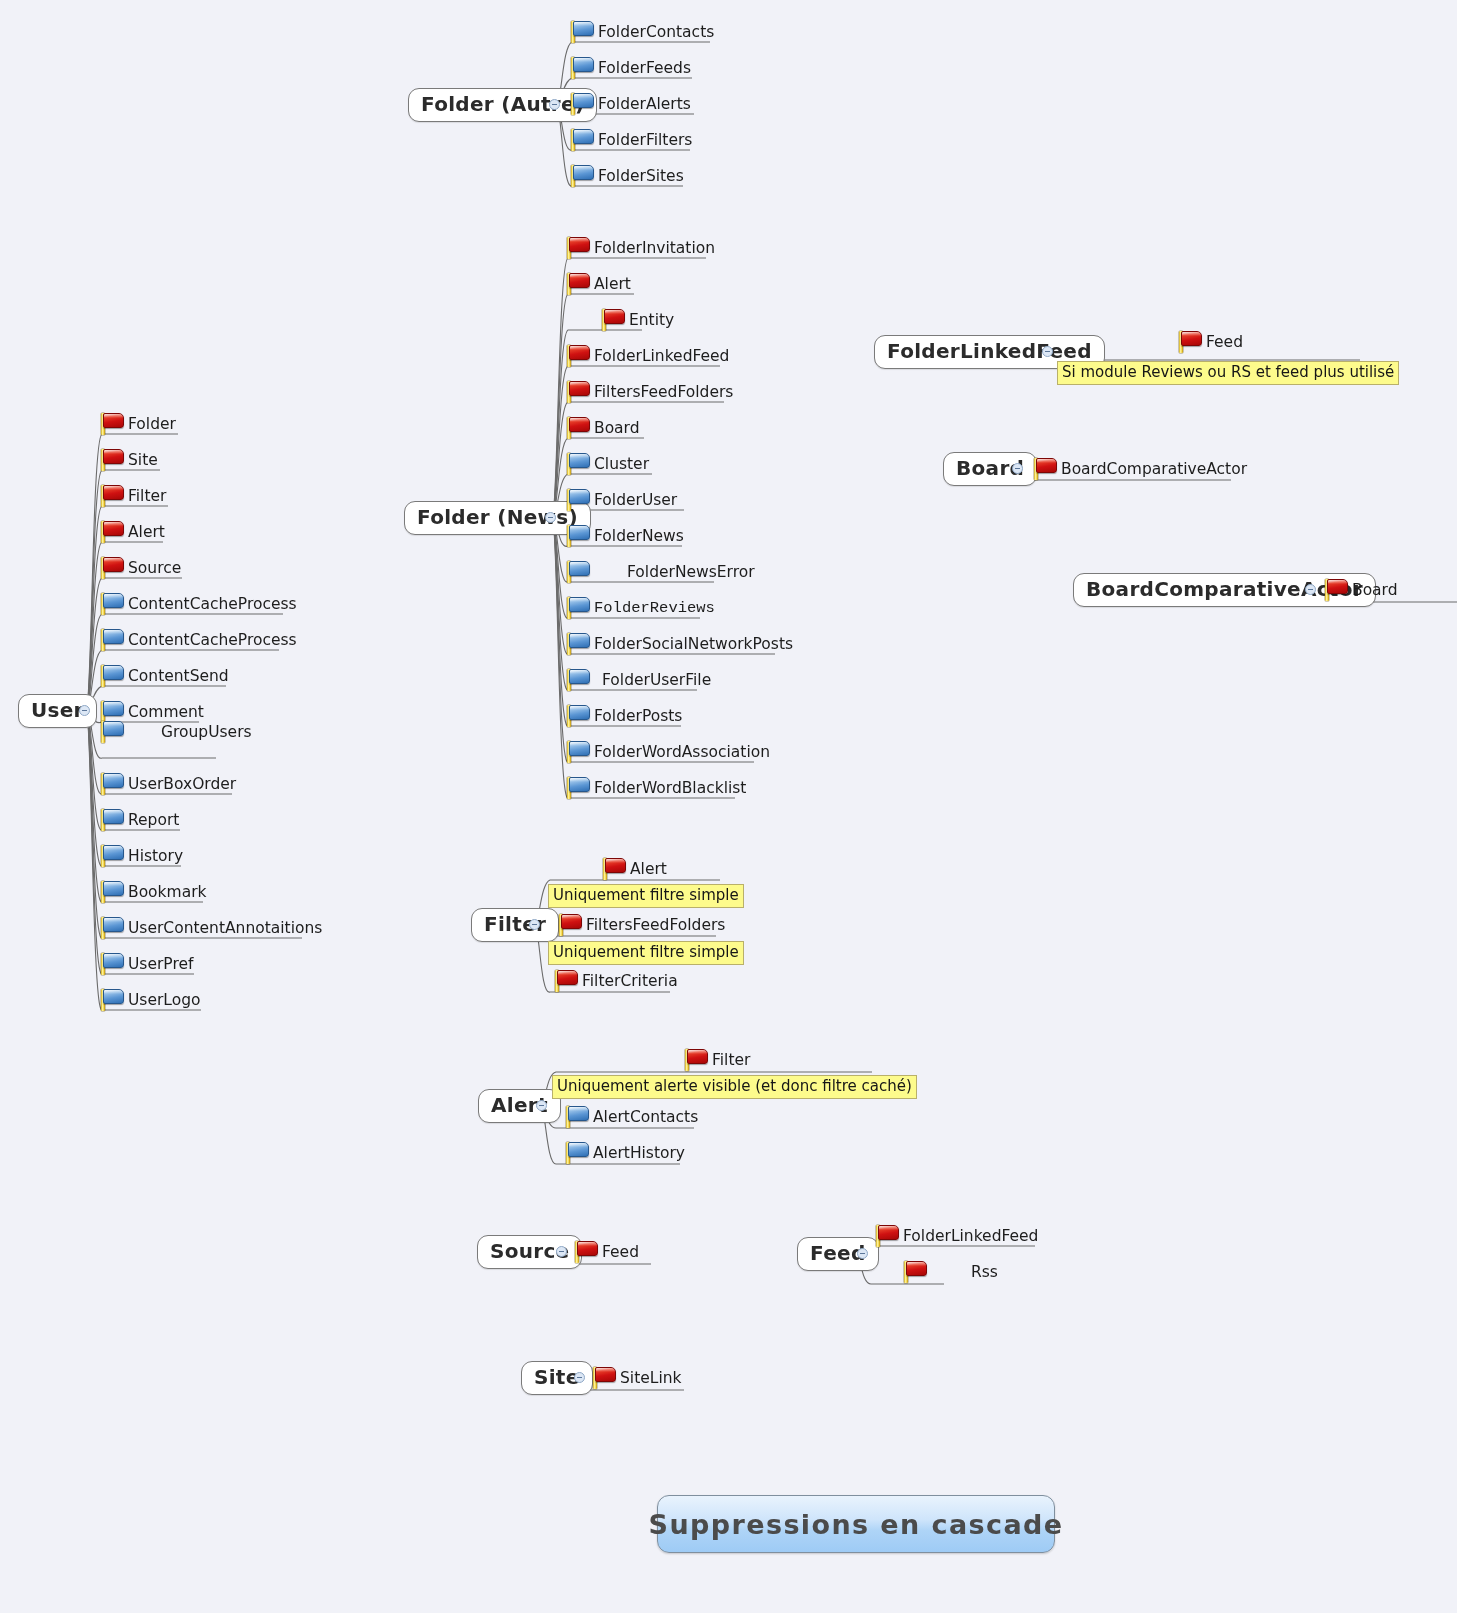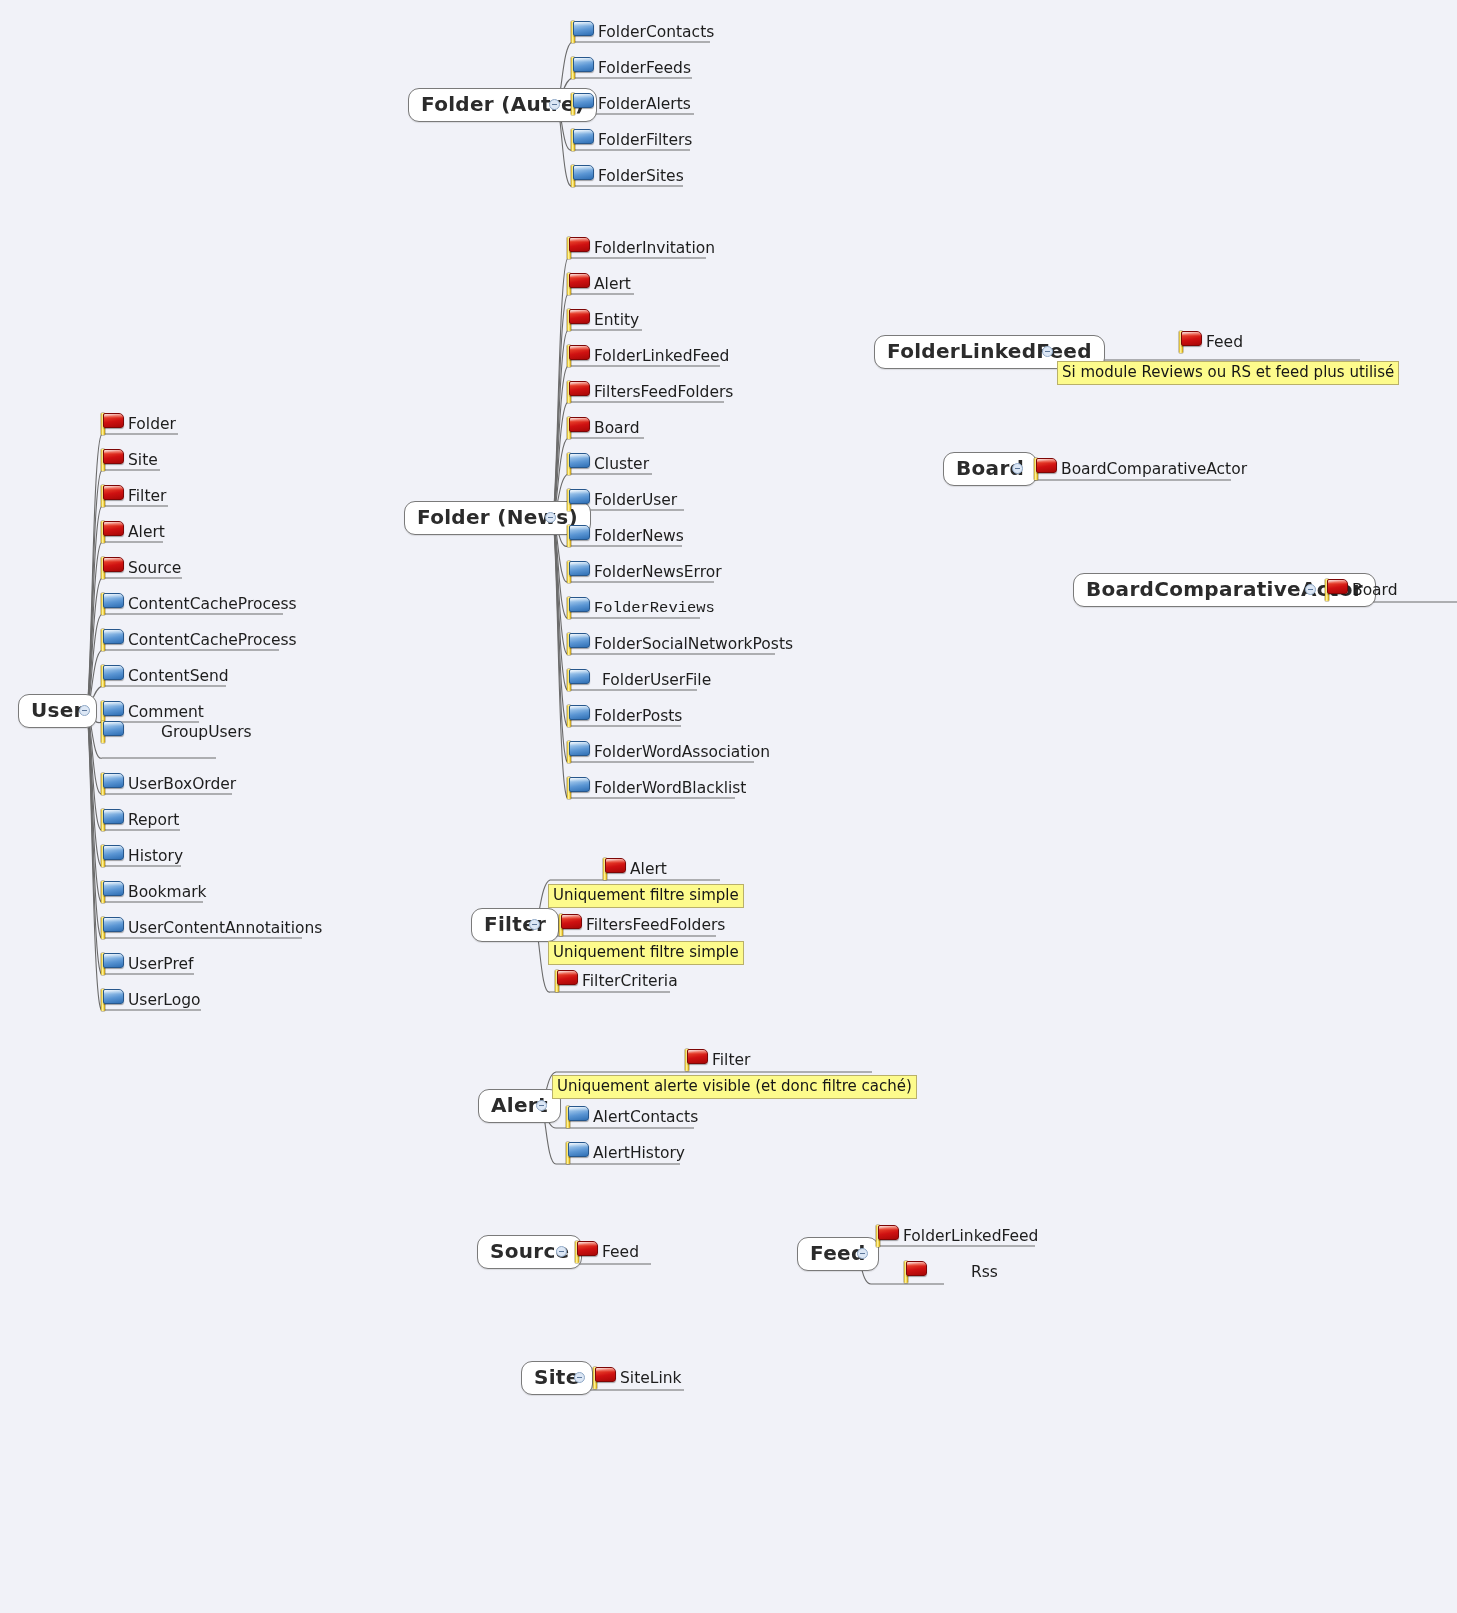--- a/index.html
+++ b/index.html
@@ -233,21 +233,21 @@
       </span>
     <span class="label">FolderInvitation</span>
   </div>
   <div class="leaf" style="left:564px;top:271px;">
     <span class="flag red">
         <span class="pole"></span>
         <span class="cloth"></span>
       </span>
     <span class="label">Alert</span>
   </div>
-  <div class="leaf" style="left:564px;top:307px;">
+  <div class="leaf" style="left:564px;top:307px;padding-left:35px;">
     <span class="flag red">
         <span class="pole"></span>
         <span class="cloth"></span>
       </span>
     <span class="label">Entity</span>
   </div>
   <div class="leaf" style="left:564px;top:343px;">
     <span class="flag red">
         <span class="pole"></span>
         <span class="cloth"></span>
@@ -282,21 +282,21 @@
       </span>
     <span class="label">FolderUser</span>
   </div>
   <div class="leaf" style="left:564px;top:523px;">
     <span class="flag blue">
         <span class="pole"></span>
         <span class="cloth"></span>
       </span>
     <span class="label">FolderNews</span>
   </div>
-  <div class="leaf" style="left:564px;top:559px;">
+  <div class="leaf" style="left:564px;top:559px;gap:33px;">
     <span class="flag blue">
         <span class="pole"></span>
         <span class="cloth"></span>
       </span>
     <span class="label">FolderNewsError</span>
   </div>
   <div class="leaf" style="left:564px;top:595px;font-family:Liberation Mono, monospace;">
     <span class="flag blue">
         <span class="pole"></span>
         <span class="cloth"></span>
@@ -600,13 +600,16 @@
   </div>
   <span class="handle" style="left:574px;top:1372px;"></span>
   <div class="leaf" style="left:590px;top:1365px;">
     <span class="flag red">
         <span class="pole"></span>
         <span class="cloth"></span>
       </span>
     <span class="label">SiteLink</span>
   </div>
 
+  <div class="banner" style="left:657px;top:1495px;width:396px;height:56px;">
+    <span>Suppressions en cascade</span>
+  </div>
 </div>
 
 </body></html>

